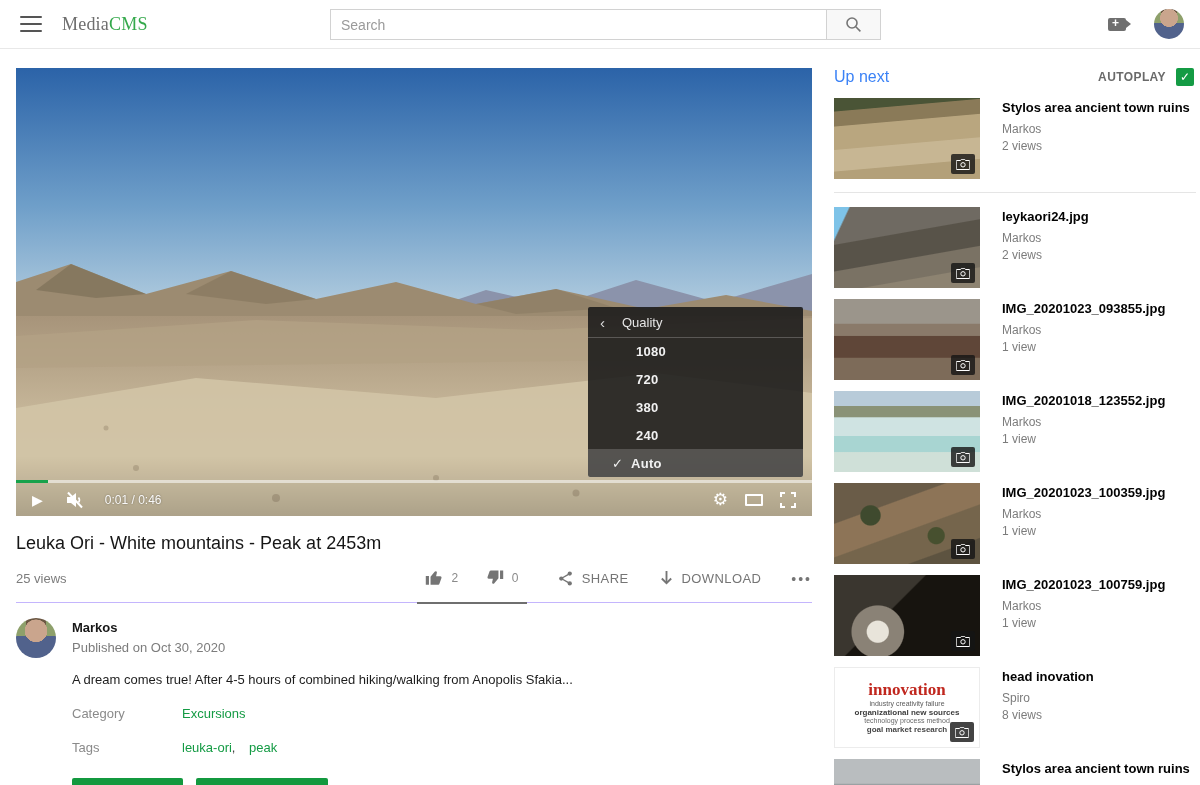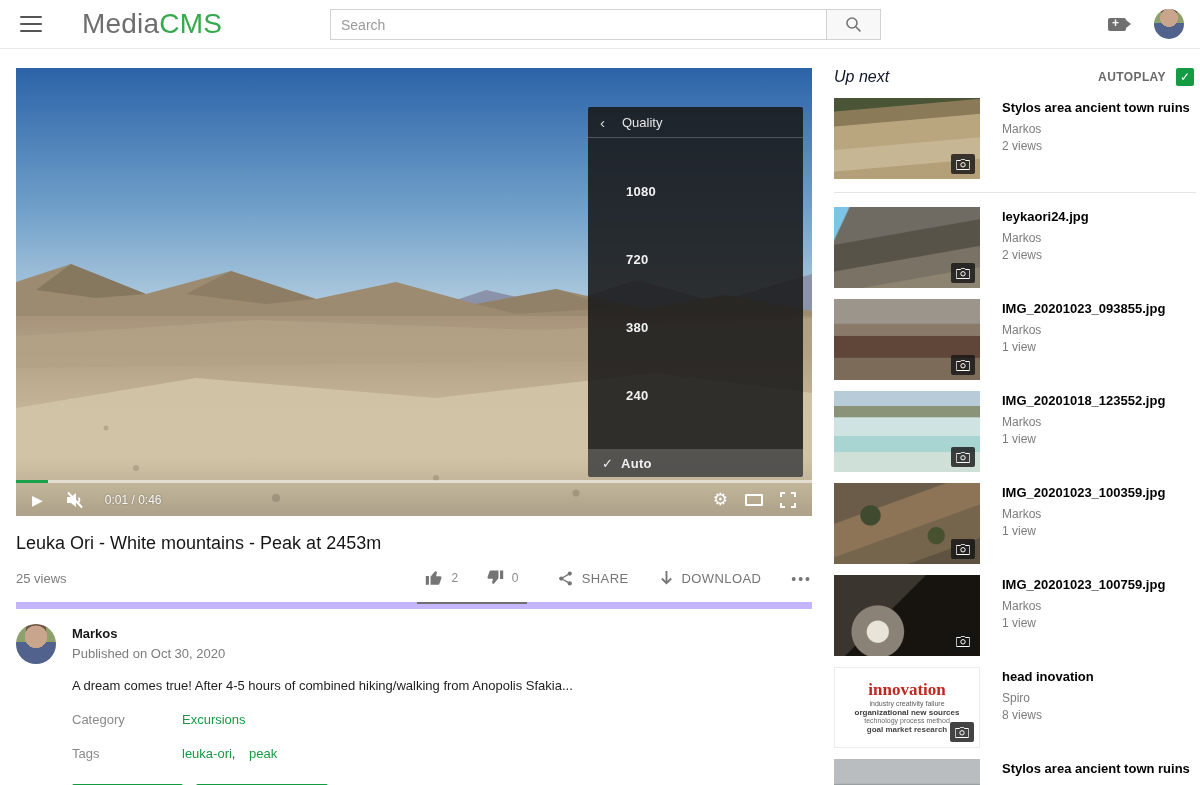--- a/index.html
+++ b/index.html
@@ -6,21 +6,21 @@
   html,body { width:1200px; height:785px; overflow:hidden; background:#fff;
     font-family:"Liberation Sans", sans-serif; }
   .page { width:1200px; height:785px; position:relative; overflow:hidden; }
 
   
   .header { height:49px; display:flex; align-items:center; background:#fff;
     border-bottom:1px solid #e8e8e8; padding:0 16px; position:relative; z-index:5;}
   .hamburger { width:22px; height:16px; margin-left:4px; cursor:pointer; display:flex;
     flex-direction:column; justify-content:space-between; }
   .hamburger span { display:block; height:2px; background:#555; border-radius:1px; }
-  .logo { margin-left:40px; font-size:28px; letter-spacing:.2px; cursor:pointer; }
+  .logo { margin-left:20px; font-size:18px; letter-spacing:.2px; cursor:pointer;font-family:Liberation Serif, serif; }
   .logo .media { color:#6e6e6e; }
   .logo .cms { color:#35a94c; }
   .searchwrap { position:absolute; left:330px; top:9px; display:flex; }
   .search-input { width:496px; height:31px; border:1px solid #d2d2d2; border-right:none;
     padding:12px 10px; font-size:14px; color:#333; outline:none; }
   .search-input::placeholder { color:#9a9a9a; }
   .search-btn { width:55px; height:31px; background:#f8f8f8; border:1px solid #d2d2d2;
     display:flex; align-items:center; justify-content:center; cursor:pointer; }
   .header-right { margin-left:auto; display:flex; align-items:center; gap:28px; }
   .camcorder { width:18px; height:13px; background:#6f6f6f; border-radius:2px;
@@ -47,22 +47,22 @@
   .scene { position:absolute; inset:0; }
   .player-shade { position:absolute; left:0; right:0; bottom:0; height:60px;
     background:linear-gradient(180deg, rgba(0,0,0,0), rgba(0,0,0,.18)); }
 
   .quality-menu { position:absolute; right:9px; bottom:39px; width:215px;
     background:rgba(25,25,25,.88); color:#e6e6e6; font-size:13px; border-radius:2px; }
   .qm-header { height:31px; display:flex; align-items:center; padding:0 12px;
     border-bottom:1px solid rgba(255,255,255,.22); cursor:pointer; }
   .qm-back { width:22px; color:#ddd; font-size:15px; }
   .qm-title { color:#e5e5e5; }
-  .qm-item { height:27.8px; display:flex; align-items:center; padding-left:14px;
-    cursor:pointer; font-weight:bold; color:#f1f1f1;margin-top:40px; }
+  .qm-item { height:27.8px; display:flex; align-items:center; padding-left:24px;
+    cursor:pointer; font-weight:bold; color:#f1f1f1; }
   .qm-check { width:16px; margin-right:3px; visibility:hidden; font-weight:normal; }
   .qm-item.qm-active { background:rgba(255,255,255,.18); }
   .qm-item.qm-active .qm-check { visibility:visible; }
   .qm-item .qm-label { letter-spacing:.3px; }
   .qm-item:not(.qm-active) .qm-label { margin-left:5px; }
 
   .progress { position:absolute; left:0; right:0; bottom:33px; height:3.5px;
     background:rgba(255,255,255,.55); cursor:pointer; }
   .progress-fill { height:100%; width:4%; background:#17a24b; }
   .controls { position:absolute; left:0; right:0; bottom:0; height:33px;
@@ -72,21 +72,21 @@
   .mute-icon { margin-left:22px; }
   .time { margin-left:20px; font-size:12px; color:rgba(255,255,255,.95);
     text-shadow:0 0 2px rgba(0,0,0,.4); }
   .ctl-right { margin-left:auto; display:flex; align-items:center; gap:17px; }
   .gear-glyph { font-size:17px; line-height:1; }
   .theater-rect { width:18px; height:12px; border:2px solid #fff; border-radius:1px; }
 
   
   .v-title { margin-top:17px; font-size:18px; color:#161616; }
   .meta-row { margin-top:14px; display:flex; justify-content:space-between;
-    align-items:center; border-bottom:7px solid #c4b5fd; padding-bottom:13px; }
+    align-items:center; border-bottom:1px solid #c4b5fd; padding-bottom:13px; }
   .views { font-size:13px; color:#7c7c7c; }
   .actions { display:flex; align-items:center; gap:30px; color:#757575; }
   .rating { display:flex; align-items:center; gap:26px;
     border-bottom:2px solid #6f6f6f; padding:0 8px 15px; margin-bottom:-15px; }
   .act { display:flex; align-items:center; gap:8px; font-size:13px;
     letter-spacing:.4px; cursor:pointer; }
   .act svg { display:block; }
   .count { font-size:12px; color:#8a8a8a; }
   .more-dots { font-size:14px; letter-spacing:2px; cursor:pointer; color:#757575; }
 
@@ -105,21 +105,21 @@
   .kv a, .tag-link { color:#149b44; text-decoration:none; cursor:pointer; }
   .tag-sep { color:#444; margin-right:6px; }
   .media-buttons { margin-left:56px; margin-top:23px; display:flex; gap:13px; }
   .green-btn { background:#13993f; color:#fff; border:none; font-size:12px;
     font-weight:bold; letter-spacing:.4px; padding:11px 19px; border-radius:2px;
     cursor:pointer; font-family:"Liberation Sans",sans-serif; }
 
   
   .upnext-head { display:flex; justify-content:space-between; align-items:center;
     padding-right:2px; }
-  .upnext-title { font-size:16px; color:#0f172a;font-style:italic; }
+  .upnext-title { font-size:16px; color:#3b82f6; }
   .autoplay { display:flex; align-items:center; gap:10px; }
   .autoplay-label { font-size:12px; font-weight:bold; color:#6a6a6a; letter-spacing:.4px; }
   .checkbox { width:18px; height:18px; background:#149b44; border-radius:2px;
     color:#fff; font-size:12px; display:flex; align-items:center; justify-content:center;
     cursor:pointer; }
   .upnext-list { margin-top:12px; }
   .side-item { display:flex; margin-bottom:11px; cursor:pointer; }
   .side-item.has-separator { border-bottom:1px solid #e5e5e5;
     padding-bottom:13px; margin-bottom:14px; }
   .thumb { width:146px; height:81px; position:relative; flex:none; overflow:hidden; }

